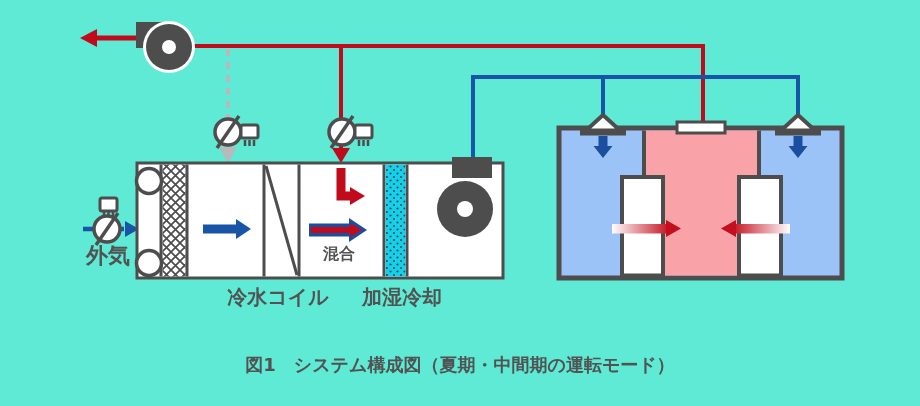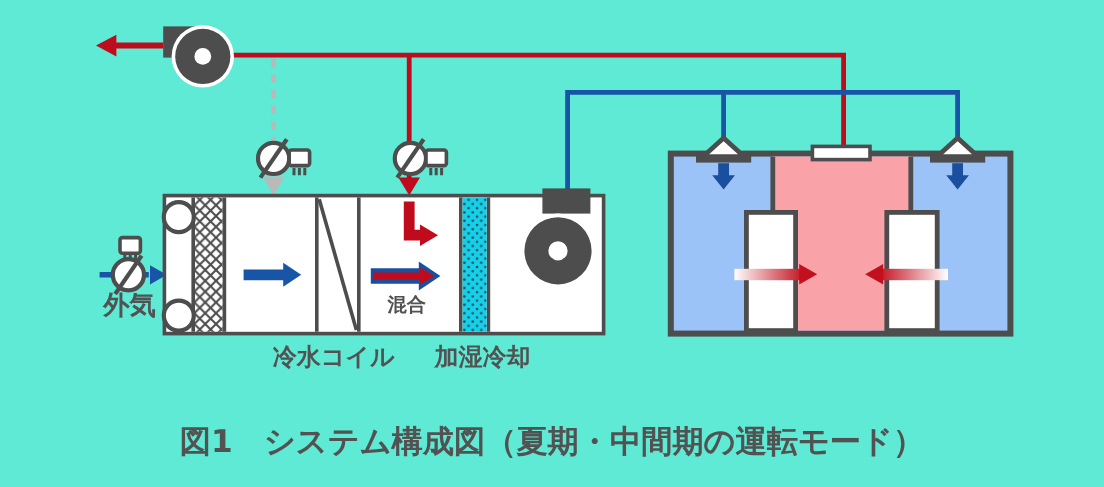--- a/index.html
+++ b/index.html
@@ -20,21 +20,21 @@
   }
   .canvas svg{position:absolute;left:0;top:0;}
   .lbl{
     position:absolute;color:var(--text);font-weight:700;text-align:center;
     line-height:1.1;white-space:nowrap;
   }
   #label-oa{left:68px;top:244px;width:80px;font-size:22px;}
   #label-mixing{left:307px;top:245px;width:64px;font-size:16px;}
   #label-coil{left:213px;top:286px;width:130px;font-size:20px;}
   #label-humid{left:342px;top:286px;width:120px;font-size:20px;}
-  #caption{left:0;top:355px;width:920px;font-size:26px;}
+  #caption{left:0;top:355px;width:920px;font-size:18px;}
 </style>
 </head>
 <body>
 
 <div class="canvas">
 
   <svg width="920" height="406" viewBox="0 0 920 406">
     <defs>
       <pattern id="hatch" width="9" height="9" patternUnits="userSpaceOnUse">
         <path d="M0,0 L9,9 M9,0 L0,9" stroke="#4d4d4d" stroke-width="1.7"></path>

